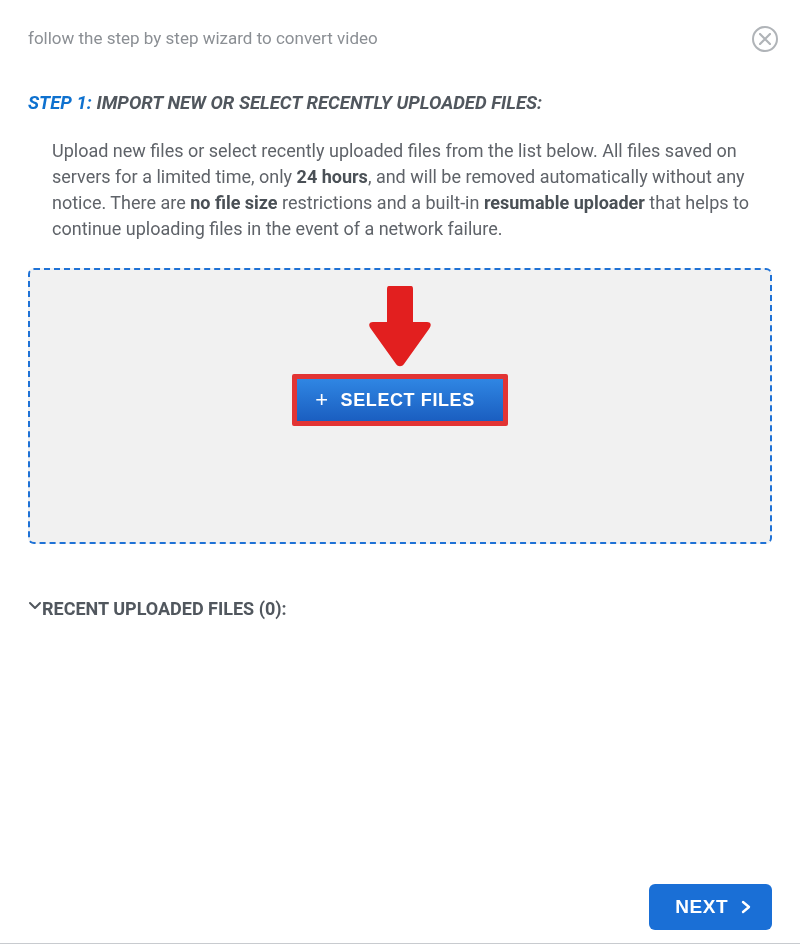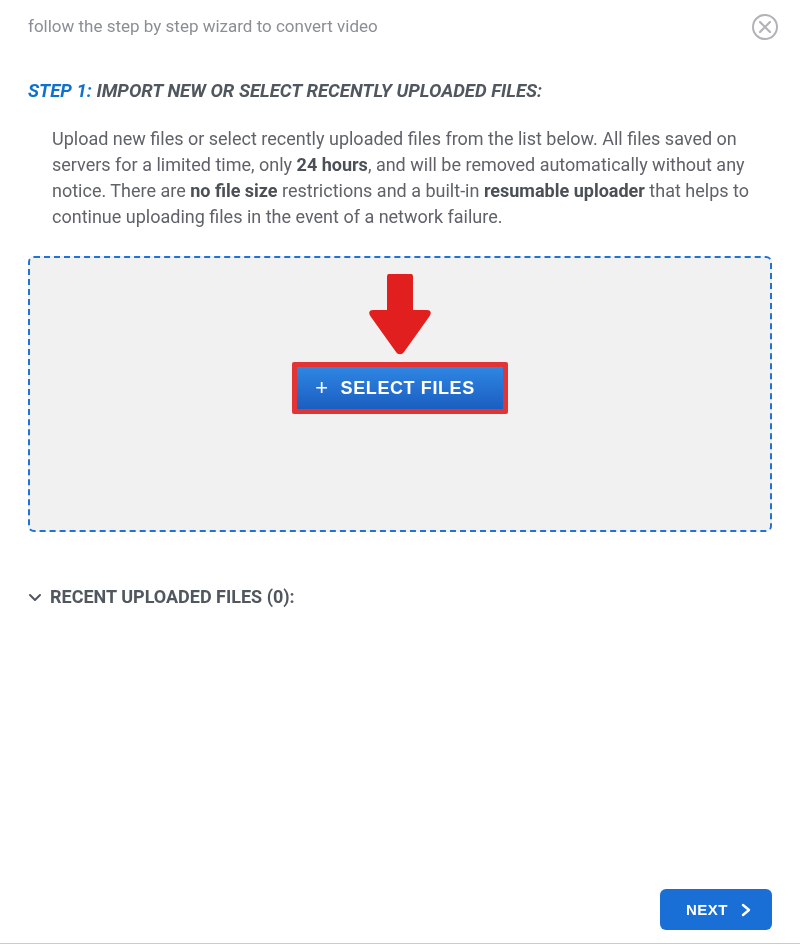--- a/index.html
+++ b/index.html
@@ -17,20 +17,21 @@
   .title {
     font-size: 20px;
     font-weight: 700;
     color: #51575e;
     letter-spacing: .2px;
     padding-right: 40px;
   }
   .subtitle {
     font-size: 17px;
     color: #8b8f94;
+    margin-top: 12px;
   }
   .close-btn {
     position: absolute;
     top: -2px; right: -6px;
     width: 26px; height: 26px;
     border-radius: 50%;
     border: 2px solid #b0b4b8;
     display: flex; align-items: center; justify-content: center;
     color: #b0b4b8;
     cursor: pointer;
@@ -91,38 +92,36 @@
     border: none;
   }
   .select-btn .plus { font-size: 22px; font-weight: 400; line-height: 1; }
 
   .recent-heading {
     margin-top: 54px;
     font-size: 18px;
     font-weight: 700;
     color: #51575e;
     display: flex;
-    align-items: center;
-    gap: 8px;
     cursor: pointer;
   }
   .chevron-down { width: 14px; height: 14px; }
 
   .footer {
     position: absolute;
     bottom: 16px;
     right: 28px;
   }
   .next-btn {
     display: inline-flex;
     align-items: center;
     gap: 12px;
     background: #1a6fd6;
     color: #fff;
-    font-size: 15px;
+    font-size: 19px;
     font-weight: 700;
     letter-spacing: .5px;
     padding: 12px 20px 12px 26px;
     border-radius: 6px;
     border: none;
     cursor: pointer;
   }
   .next-btn svg { width: 12px; height: 14px; display: block; }
 
   .bottom-line {

